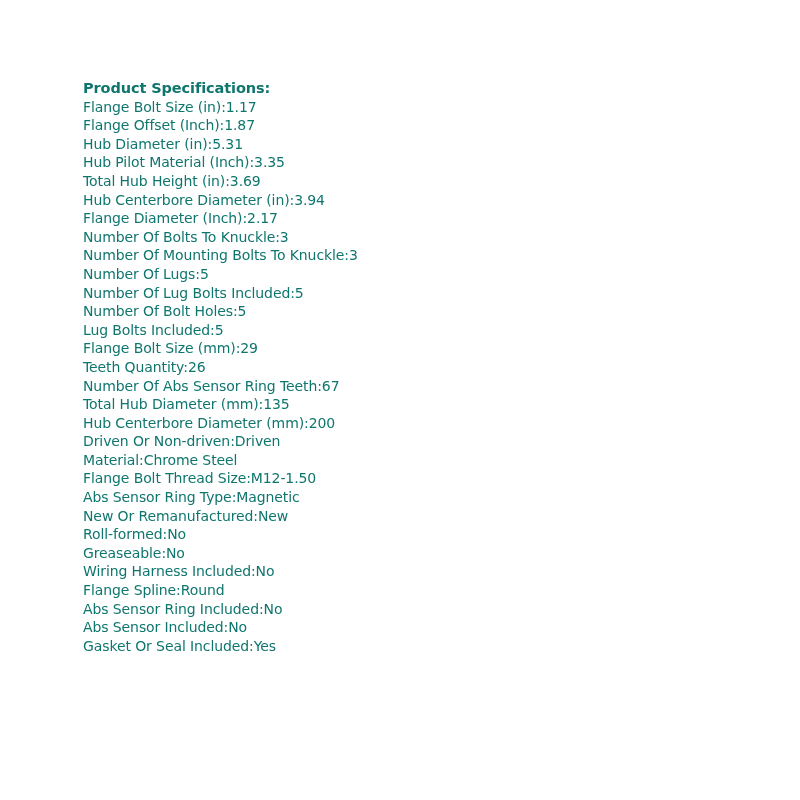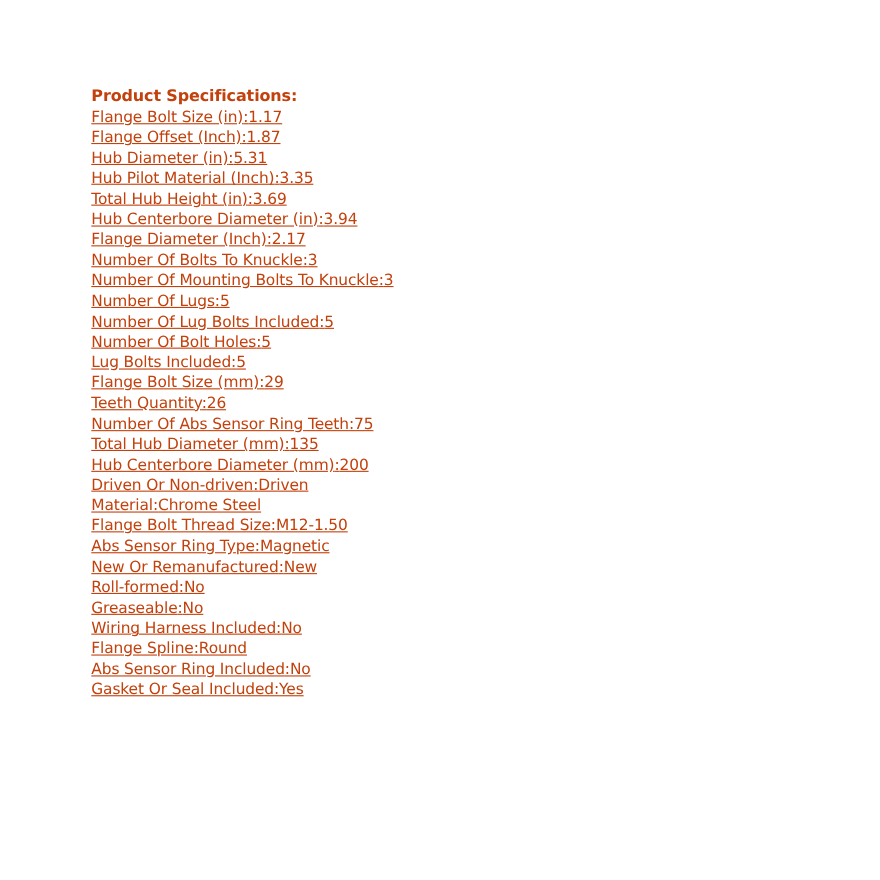--- a/index.html
+++ b/index.html
@@ -10,35 +10,34 @@
   body {
     width: 800px;
     height: 800px;
     overflow: hidden;
     font-family: "DejaVu Sans", "Liberation Sans", sans-serif;
   }
   .spec-block {
     position: absolute;
     left: 83px;
     top: 79px;
-    color: #c2410c;
+    color: #0f766e;
     font-size: 14px;
     line-height: 18.6px;
     letter-spacing: -0.1px;
     white-space: nowrap;
   }
   .spec-title {
     margin: 0;
     font-size: 14.5px;
     font-weight: bold;
     line-height: 18.6px;
   }
   .spec-row {
     height: 18.6px;
-    text-decoration: underline;
   }
   .spec-label, .spec-sep, .spec-value {
     display: inline;
   }
 </style>
 </head>
 <body>
 
 <div class="spec-block">
   <h2 class="spec-title">Product Specifications:</h2>
@@ -67,21 +66,21 @@
   <div class="spec-row"><span class="spec-label">Number Of Lug Bolts Included</span><span class="spec-sep">:</span><span class="spec-value">5</span></div>
 
   <div class="spec-row"><span class="spec-label">Number Of Bolt Holes</span><span class="spec-sep">:</span><span class="spec-value">5</span></div>
 
   <div class="spec-row"><span class="spec-label">Lug Bolts Included</span><span class="spec-sep">:</span><span class="spec-value">5</span></div>
 
   <div class="spec-row"><span class="spec-label">Flange Bolt Size (mm)</span><span class="spec-sep">:</span><span class="spec-value">29</span></div>
 
   <div class="spec-row"><span class="spec-label">Teeth Quantity</span><span class="spec-sep">:</span><span class="spec-value">26</span></div>
 
-  <div class="spec-row"><span class="spec-label">Number Of Abs Sensor Ring Teeth</span><span class="spec-sep">:</span><span class="spec-value">75</span></div>
+  <div class="spec-row"><span class="spec-label">Number Of Abs Sensor Ring Teeth</span><span class="spec-sep">:</span><span class="spec-value">67</span></div>
 
   <div class="spec-row"><span class="spec-label">Total Hub Diameter (mm)</span><span class="spec-sep">:</span><span class="spec-value">135</span></div>
 
 
   <div class="spec-row"><span class="spec-label">Hub Centerbore Diameter (mm)</span><span class="spec-sep">:</span><span class="spec-value">200</span></div>
 
   <div class="spec-row"><span class="spec-label">Driven Or Non-driven</span><span class="spec-sep">:</span><span class="spec-value">Driven</span></div>
 
   <div class="spec-row"><span class="spec-label">Material</span><span class="spec-sep">:</span><span class="spec-value">Chrome Steel</span></div>
 
@@ -95,16 +94,17 @@
 
   <div class="spec-row"><span class="spec-label">Greaseable</span><span class="spec-sep">:</span><span class="spec-value">No</span></div>
 
   <div class="spec-row"><span class="spec-label">Wiring Harness Included</span><span class="spec-sep">:</span><span class="spec-value">No</span></div>
 
   <div class="spec-row"><span class="spec-label">Flange Spline</span><span class="spec-sep">:</span><span class="spec-value">Round</span></div>
 
 
   <div class="spec-row"><span class="spec-label">Abs Sensor Ring Included</span><span class="spec-sep">:</span><span class="spec-value">No</span></div>
 
+  <div class="spec-row"><span class="spec-label">Abs Sensor Included</span><span class="spec-sep">:</span><span class="spec-value">No</span></div>
 
   <div class="spec-row"><span class="spec-label">Gasket Or Seal Included</span><span class="spec-sep">:</span><span class="spec-value">Yes</span></div>
 </div>
 </div>
 
 </body></html>

